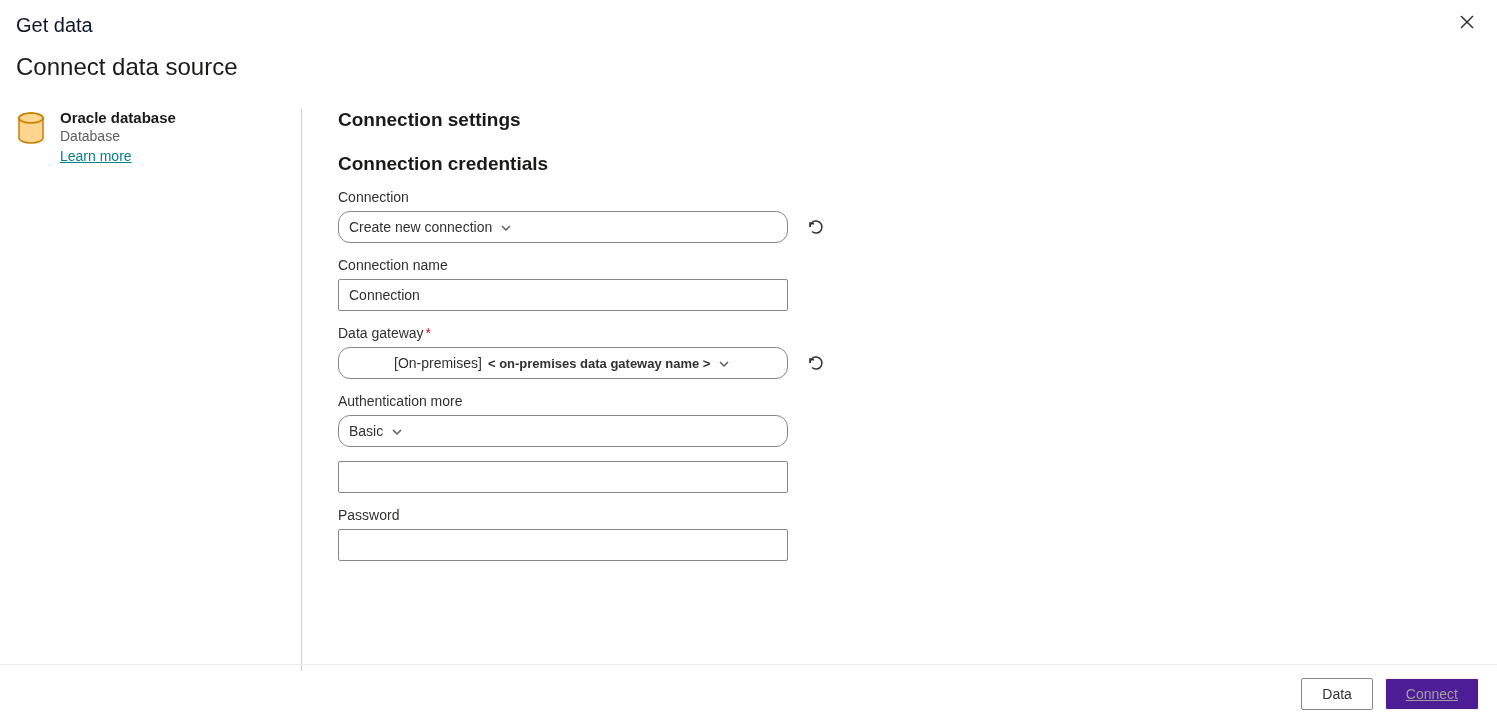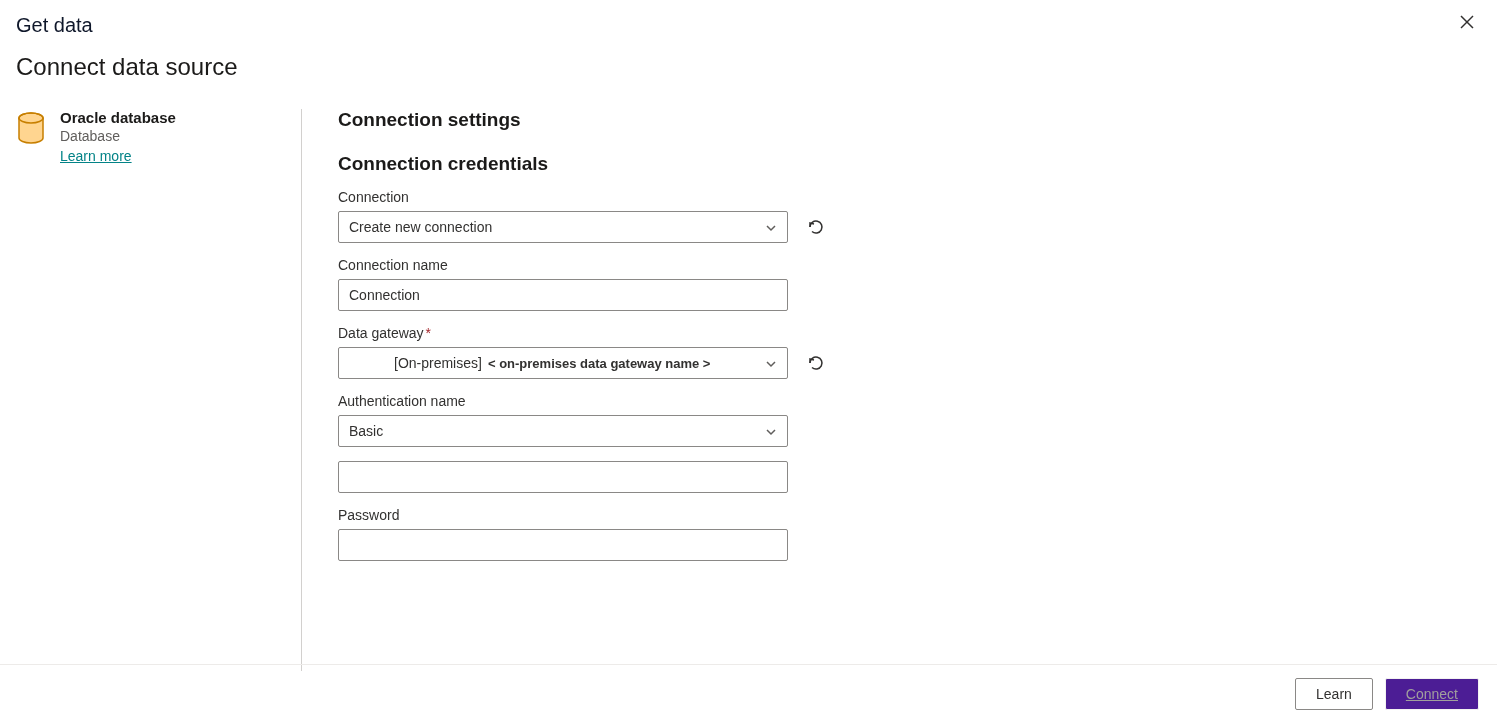--- a/index.html
+++ b/index.html
@@ -22,21 +22,21 @@
 
     .main { padding-left: 36px; flex: 1; }
     .section-h { font-size: 19px; font-weight: 600; color: #1b1a19; margin-bottom: 14px; margin-top: 0px; }
     .section-h.credentials { margin-top: 22px; }
 
     .field { margin-bottom: 14px; }
     .label { font-size: 14px; color: #323130; margin-bottom: 6px; display:block; }
     .req { color: #a4262c; margin-left: 2px; }
     .input, .select { width: 450px; height: 32px; border: 1px solid #8a8886; border-radius: 2px; padding: 0 10px; font-size: 14px; font-family: inherit; color: #323130; background: #fff; }
     .input::placeholder { color: #605e5c; }
-    .select { display: flex; align-items: center; justify-content: space-between; cursor: pointer; position:relative; }
+    .select { display: flex; align-items: center; justify-content: flex-start; cursor: pointer; position:relative;border-radius:12px; }
     .select-content { overflow:hidden; text-overflow:ellipsis; white-space:nowrap; }
     .chevron { width: 12px; height: 12px; flex-shrink:0; margin-left:8px; }
     .chevron svg { width:12px; height:12px; stroke:#605e5c; stroke-width:1.5; fill:none; }
     .select-row { display:flex; align-items:center; gap: 18px; }
     .refresh { width: 20px; height: 20px; cursor:pointer; display:flex; align-items:center; justify-content:center; }
     .refresh svg { width:18px; height:18px; stroke:#323130; stroke-width:1.5; fill:none; }
 
     .gateway-text { display:flex; align-items:baseline; gap:6px;margin-left:45px; }
     .gw-prefix { font-size:14px; color:#323130; }
     .gw-sub { font-size:13px; color:#323130; font-weight:600; }
@@ -124,21 +124,21 @@
         <div class="refresh">
           <svg viewBox="0 0 18 18">
               <path d="M3 9a6 6 0 1 1 2 4.5"></path>
               <polyline points="3,9 3,5 7,6" fill="none"></polyline>
             </svg>
         </div>
       </div>
     </div>
 
     <div class="field">
-      <label class="label">Authentication name</label>
+      <label class="label">Authentication more</label>
       <div class="select">
         <span class="select-content">Basic</span>
         <span class="chevron"><svg viewBox="0 0 12 12">
               <polyline points="2,4 6,8 10,4"></polyline>
             </svg></span>
       </div>
     </div>
 
     <div class="field">
       <input class="input" type="text" value="" style="">
@@ -146,15 +146,15 @@
 
     <div class="field">
       <label class="label">Password</label>
       <input class="input" type="password" value="" style="">
     </div>
 
   </div>
 </div>
 
 <div class="footer">
-  <button class="btn btn-secondary">Learn</button>
+  <button class="btn btn-secondary">Data</button>
   <button class="btn btn-primary" disabled="">Connect</button>
 </div>
 
 </body></html>

